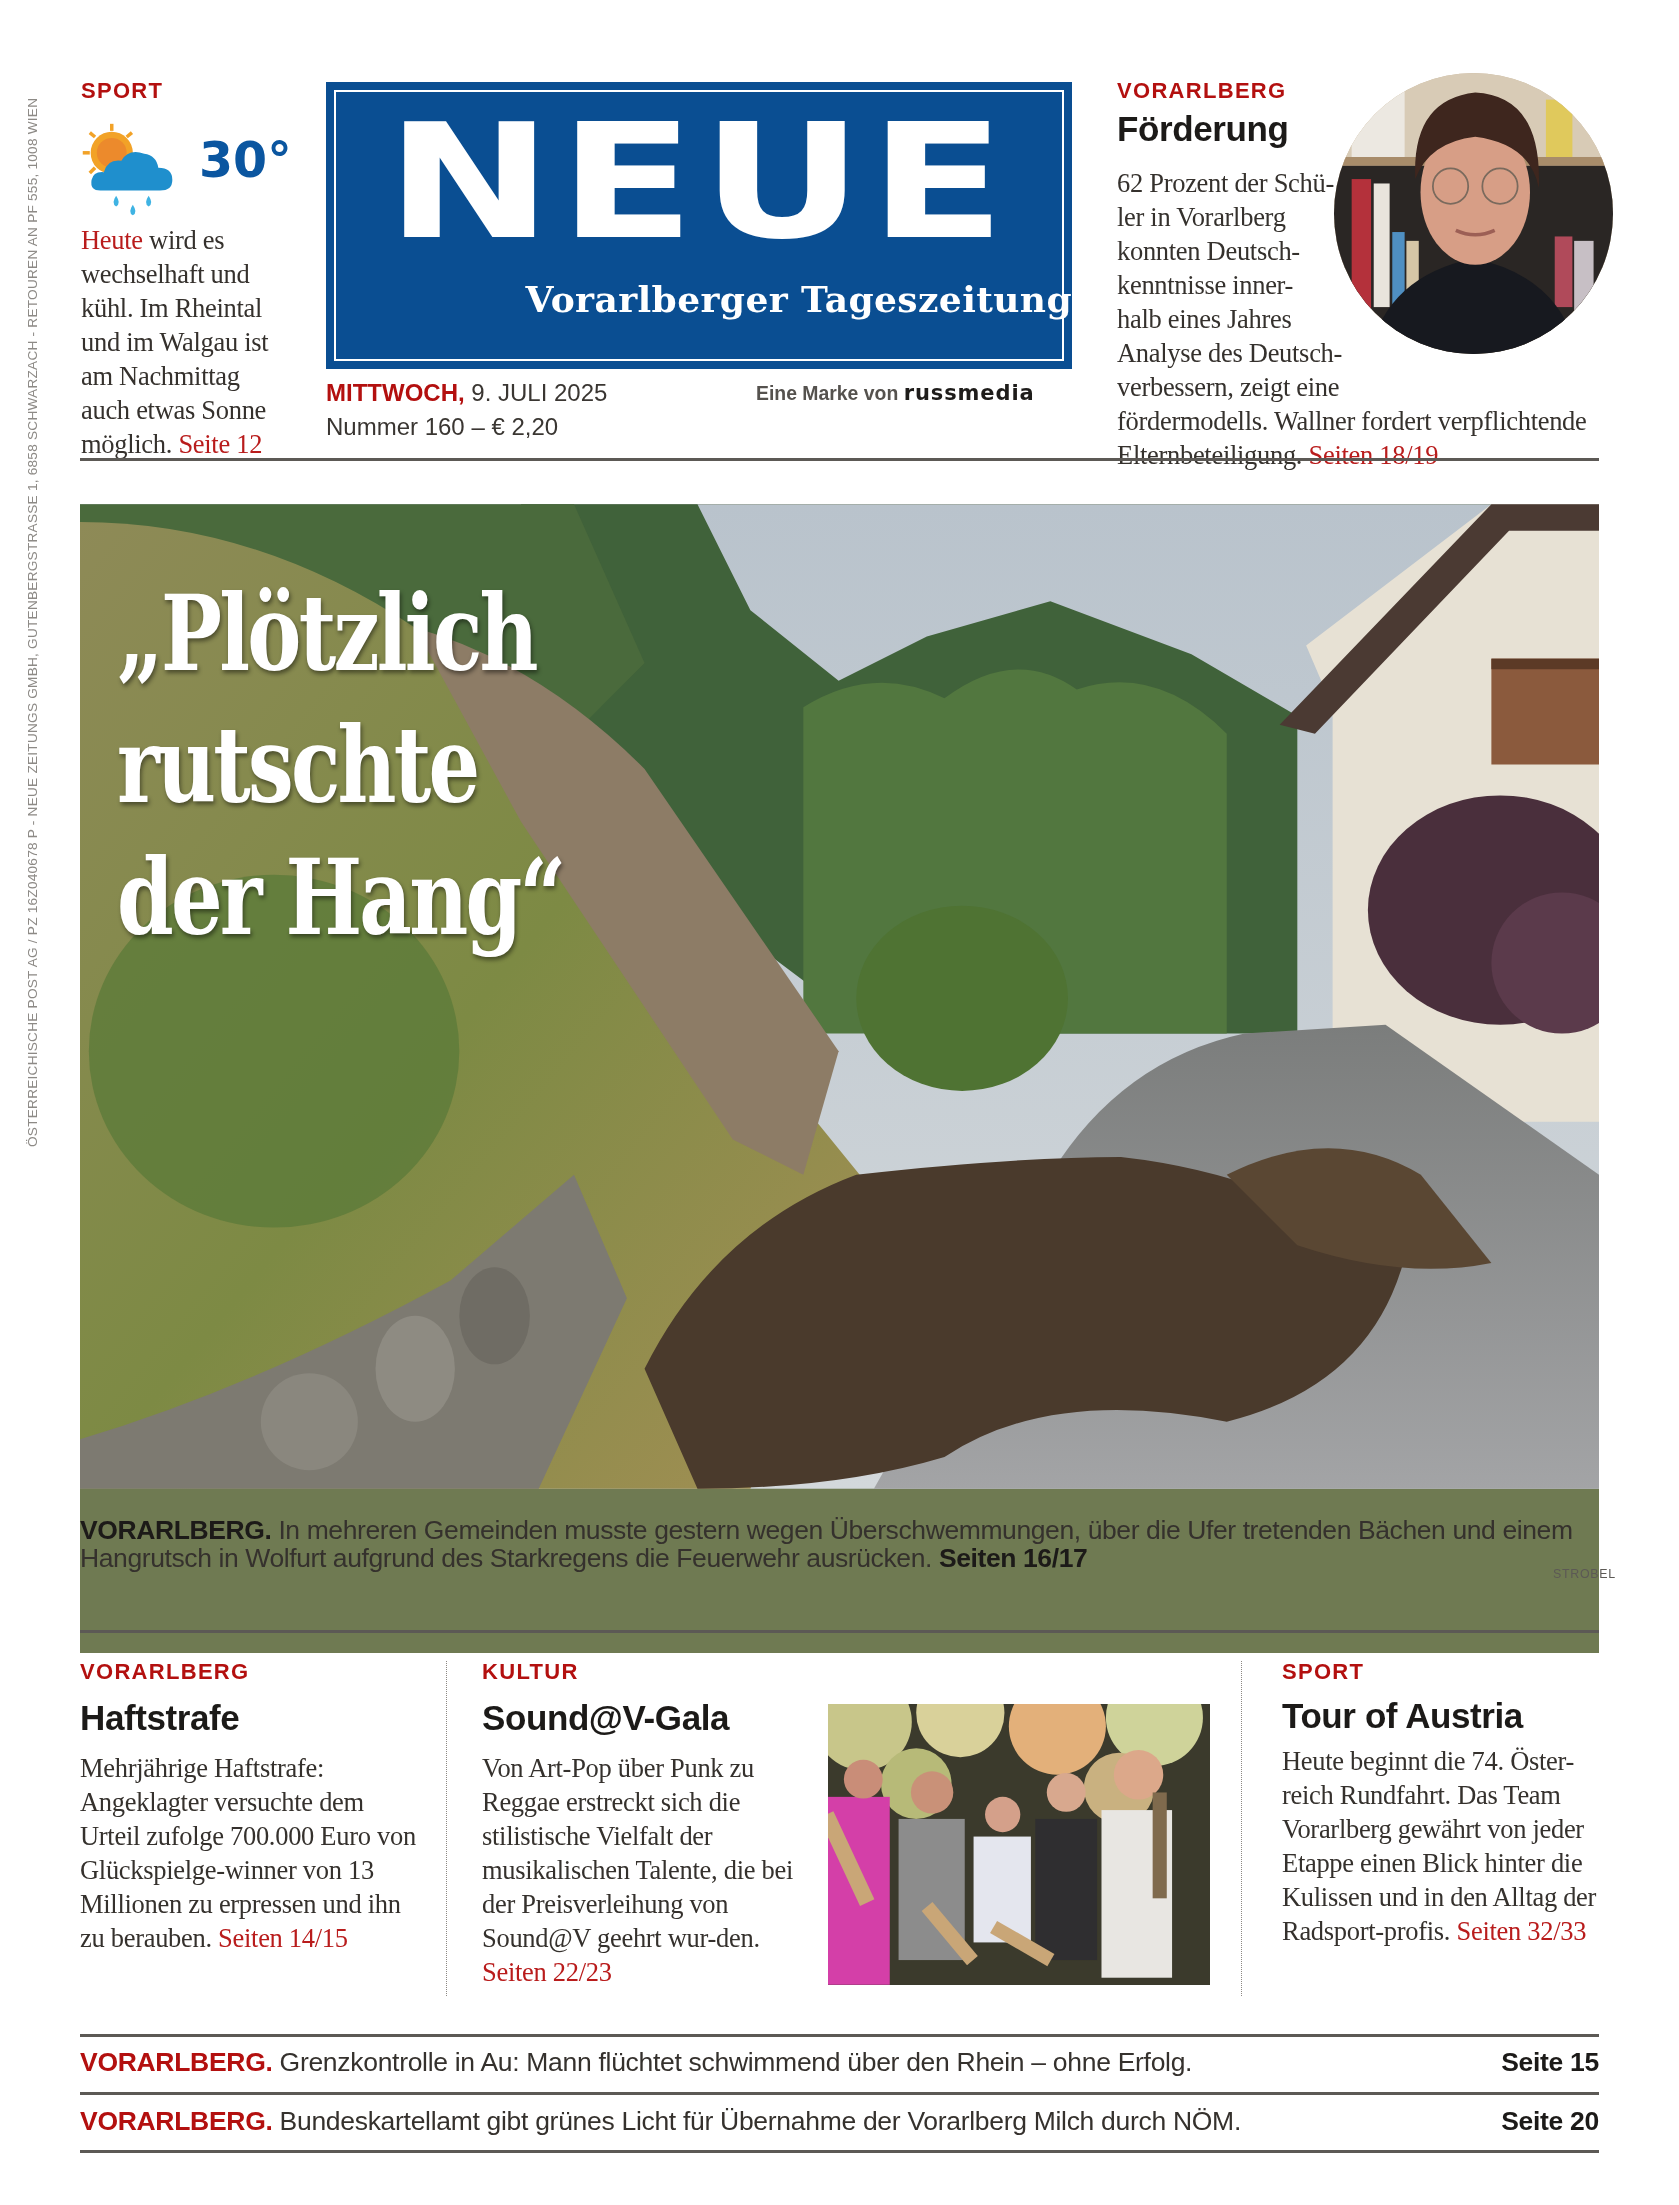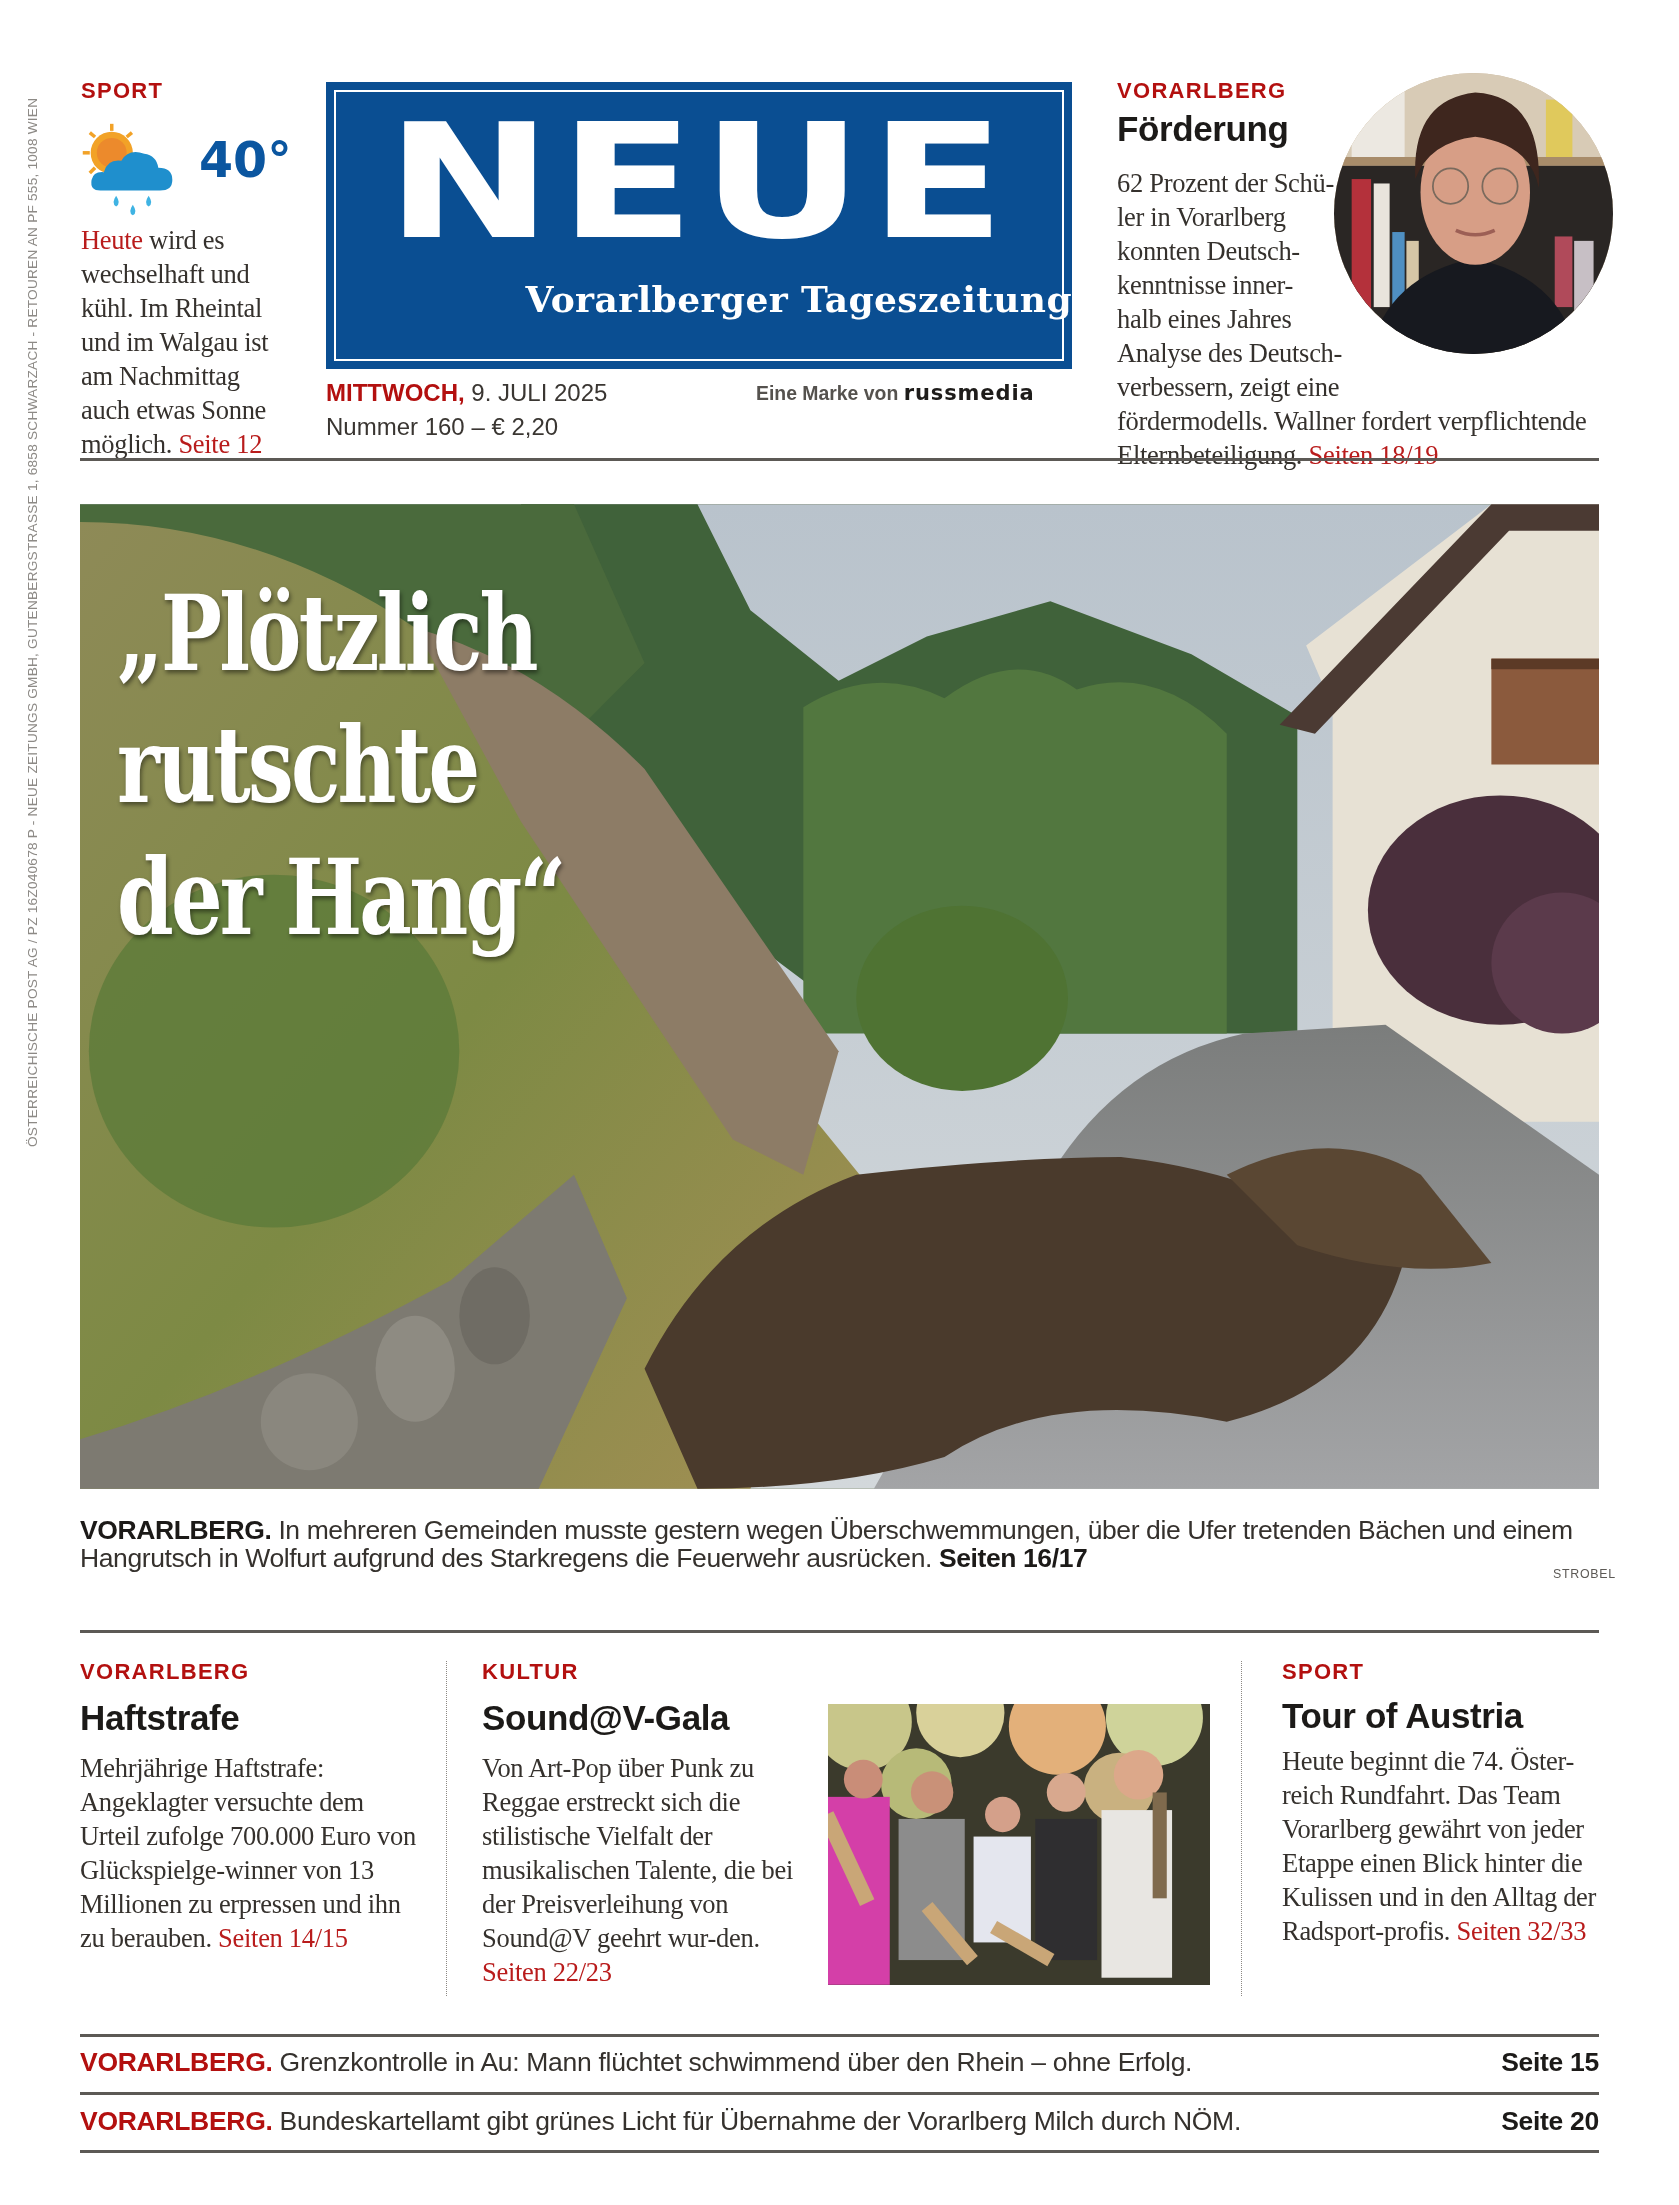--- a/index.html
+++ b/index.html
@@ -33,21 +33,21 @@
   .brandline .rm { font-family:"DejaVu Sans", sans-serif; font-weight:bold; font-size:21px; color:#1e1c1a; letter-spacing:0.9px; }
 
   
   .tr-kicker { left:1117px; top:78px; }
   .tr-head { left:1117px; top:109px; }
   .tr-text { left:1117px; top:166px; width:494px; }
   .tr-text .l { display:block; }
   .portrait { left:1334px; top:73px; width:279px; height:281px; border-radius:50%; overflow:hidden; background:#c9b79c; }
 
   
-  .photo { left:80px; top:504px; width:1519px; height:985px; overflow:hidden; background:#6f7a52; }
+  .photo { left:80px; top:504px; width:1519px; height:1149px; overflow:hidden; background:#6f7a52; }
   .photo svg { display:block; }
   .photo-headline { left:37px; top:64px; font-family:"DejaVu Serif", serif; font-weight:bold; font-size:104px; line-height:132px; color:#ffffff; letter-spacing:-3.5px; text-shadow:1.8px 2.6px 5.3px rgba(0,0,0,0.45); transform:scaleX(0.78); transform-origin:0 0; }
 
   .caption { left:80px; top:1516px; width:1519px; font-family:"Liberation Sans", sans-serif; font-size:26.5px; line-height:28px; color:#35312d; letter-spacing:-0.4px; }
   .caption b { color:#1c1a18; }
   .credit { left:1553px; top:1567px; font-family:"Liberation Sans", sans-serif; font-size:12.4px; color:#5c5955; letter-spacing:0.7px; }
 
   
   .c1 { left:80px; }
   .c2 { left:482px; }
@@ -82,21 +82,21 @@
           <line x1="58" y1="12" x2="52" y2="17"></line>
       </g>
     </g>
     <circle cx="35" cy="35" r="17" fill="#ec8a2c"></circle>
     <path d="M22 78 Q10 78 12 66 Q14 56 26 57 Q30 42 46 44 Q54 30 72 36 Q86 38 88 52 Q104 52 104 66 Q104 78 90 78 Z" fill="#1f8fcd"></path>
     <path d="M40 84 q-6 9 0 12 q6 -3 0 -12z" fill="#3fb3e3"></path>
     <path d="M77 84 q-6 9 0 12 q6 -3 0 -12z" fill="#3fb3e3"></path>
     <path d="M59 94 q-6 9 0 12 q6 -3 0 -12z" fill="#3fb3e3"></path>
   </svg>
 </div>
-<div class="abs wx-temp">40°</div>
+<div class="abs wx-temp">30°</div>
 <div class="abs wx-text body">
   <b>Heute</b><span> wird es wechselhaft und kühl. Im Rheintal und im Walgau ist am Nachmittag auch etwas Sonne möglich. </span><b>Seite 12</b>
 </div>
 
 <div class="abs logo">
   <div class="logo-inner"></div>
   <div class="logo-neue">NEUE</div>
   <div class="logo-sub">Vorarlberger Tageszeitung</div>
 </div>
 <div class="abs dateline">

